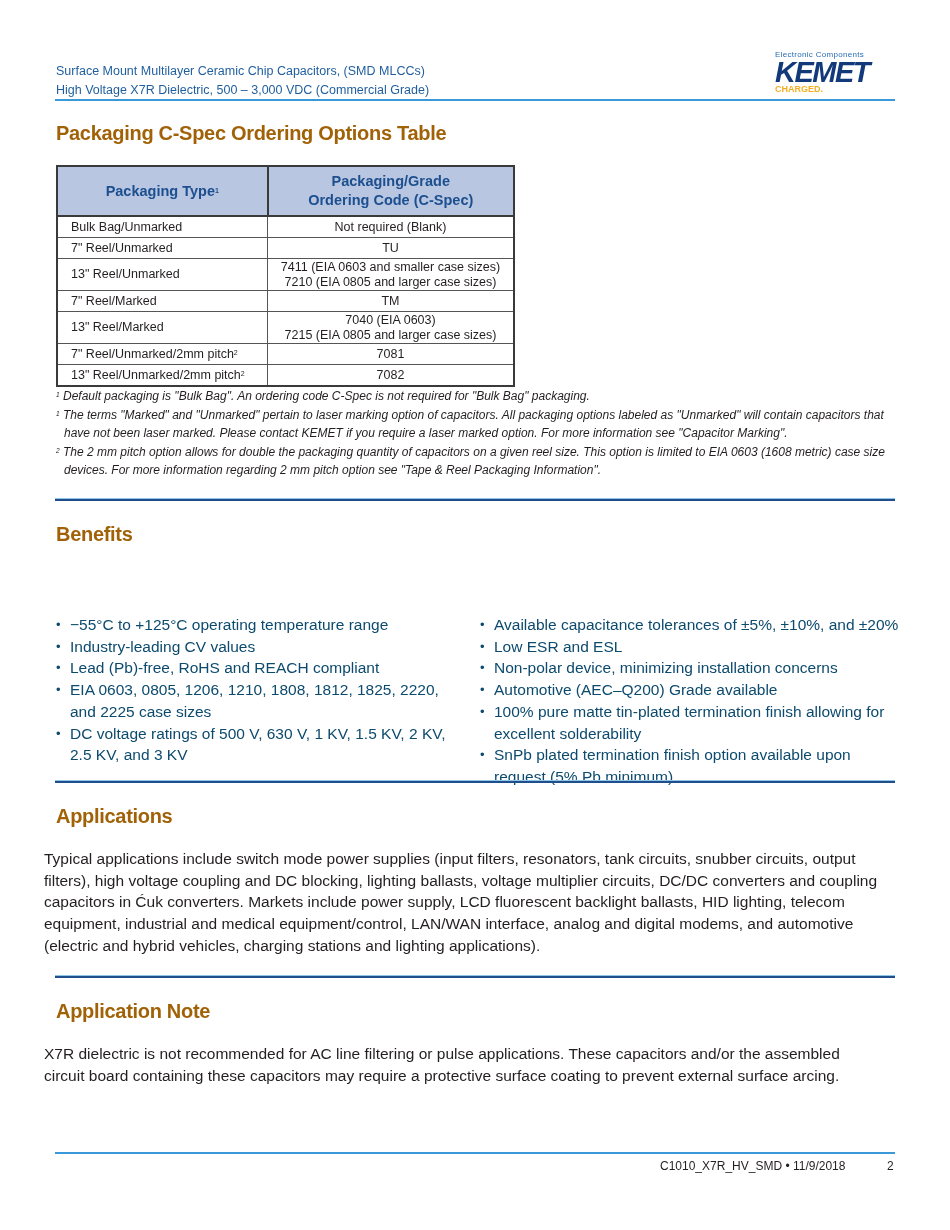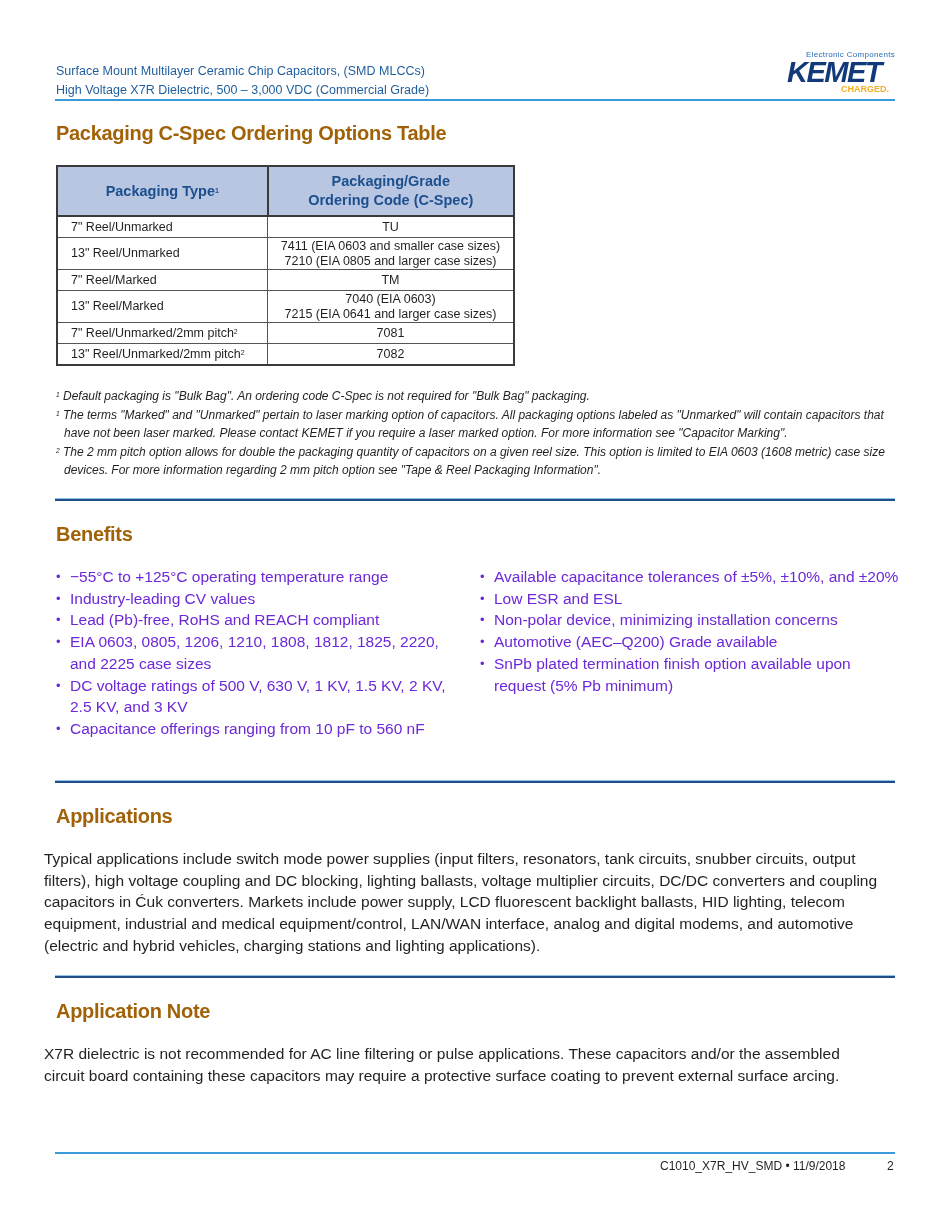--- a/index.html
+++ b/index.html
@@ -4,21 +4,21 @@
 <style>
   html, body { margin: 0; padding: 0; background: #ffffff; }
   body { width: 950px; height: 1230px; position: relative; font-family: "Liberation Sans", sans-serif; color: #231f20; overflow: hidden; }
   .abs { position: absolute; }
 
   .hdr-line { font-family: "Liberation Sans", sans-serif; font-size: 12.5px; color: #1f5e9e; letter-spacing: 0; }
   .hdr1 { left: 56px; top: 64px; }
   .hdr2 { left: 56px; top: 83px; }
   .hdr-rule { left: 55px; top: 99px; width: 840px; height: 2px; background: #3a9ad9; }
 
-  .logo { left: 775px; top: 50px; width: 120px; text-align: right; }
+  .logo { left: 775px; top: 50px; width: 120px; text-align: left; }
   .logo-tag { font-size: 8px; color: #2a6db5; letter-spacing: 0.3px; }
   .logo-main { font-family: "Liberation Sans", sans-serif; font-weight: bold; font-style: italic; font-size: 29px; color: #123a7a; line-height: 26px; letter-spacing: -1.5px; margin-right: 14px; }
   .logo-charged { font-size: 9px; font-weight: bold; color: #f4b024; margin-top: -1px; margin-right: 6px; }
 
   .h2 { font-family: "Liberation Sans", sans-serif; font-weight: bold; color: #a16207; font-size: 20px; letter-spacing: -0.3px; }
   .title { left: 56px; top: 122px; }
 
   table.spec { position: absolute; left: 56px; top: 165px; width: 459px; border-collapse: collapse; font-size: 12.5px; }
   table.spec th { background: #b8c6e2; color: #1c4f8e; font-weight: bold; font-size: 14.5px; border: 2px solid #3a3a3a; height: 46px; line-height: 19px; text-align: center; }
   table.spec td { border: 1px solid #555; padding: 0 0 0 13px; color: #231f20; line-height: 16px; }
@@ -29,21 +29,21 @@
   table.spec th:first-child, table.spec td:first-child { width: 196px; }
   sup { font-size: 7px; vertical-align: top; position: relative; top: -1px; }
 
   .notes { left: 56px; top: 387px; width: 850px; font-size: 12px; font-style: italic; color: #231f20; line-height: 18.5px; }
   .notes .n { padding-left: 8px; text-indent: -8px; }
   .notes sup { font-size: 6.5px; }
 
   .rule { left: 55px; width: 840px; height: 2px; background: #1f4e8a; border-top: 1px solid #8ec5e9; }
 
   .sec-title { left: 56px; }
-  .bl { font-size: 15.5px; line-height: 21.7px; color: #6d28d9; }
+  .bl { font-size: 15.5px; line-height: 21.7px; color: #0c4a6e; margin-top: 48px; }
   .bl ul { list-style: none; margin: 0; padding: 0; }
   .bl li { position: relative; padding-left: 14px; }
   .bl li::before { content: "•"; position: absolute; left: 0; top: 0; font-size: 13px; }
   .colA { left: 56px; top: 566px; width: 410px; }
   .colB { left: 480px; top: 566px; width: 420px; }
 
   .para { left: 44px; width: 840px; font-size: 15.5px; line-height: 21.7px; color: #231f20; }
 
   .ftr-rule { left: 55px; top: 1152px; width: 840px; height: 2px; background: #3a9ad9; }
   .ftr { font-size: 12px; color: #231f20; line-height: 16.5px; }
@@ -68,20 +68,26 @@
 
 <table class="spec">
   <thead>
     <tr>
       <th><span>Packaging Type</span><sup>1</sup></th>
       <th><span>Packaging/Grade</span><br><span>Ordering Code (C-Spec)</span></th>
     </tr>
   </thead>
   <tbody id="spec-body">
       <tr class="r1">
+        <td><span>Bulk Bag/Unmarked</span></td>
+        <td class="c">
+          <div>Not required (Blank)</div>
+        </td>
+      </tr>
+      <tr class="r1">
         <td><span>7" Reel/Unmarked</span></td>
         <td class="c">
           <div>TU</div>
         </td>
       </tr>
       <tr class="r2">
         <td><span>13" Reel/Unmarked</span></td>
         <td class="c">
           <div>7411 (EIA 0603 and smaller case sizes)</div>
           <div>7210 (EIA 0805 and larger case sizes)</div>
@@ -90,21 +96,21 @@
       <tr class="r1">
         <td><span>7" Reel/Marked</span></td>
         <td class="c">
           <div>TM</div>
         </td>
       </tr>
       <tr class="r2">
         <td><span>13" Reel/Marked</span></td>
         <td class="c">
           <div>7040 (EIA 0603)</div>
-          <div>7215 (EIA 0641 and larger case sizes)</div>
+          <div>7215 (EIA 0805 and larger case sizes)</div>
         </td>
       </tr>
       <tr class="r1">
         <td><span>7" Reel/Unmarked/2mm pitch</span><sup>2</sup></td>
         <td class="c">
           <div>7081</div>
         </td>
       </tr>
       <tr class="r1">
         <td><span>13" Reel/Unmarked/2mm pitch</span><sup>2</sup></td>
@@ -124,29 +130,29 @@
 <div class="abs rule" style="top:498px"></div>
 
 <div class="abs h2 sec-title" style="top:523px">Benefits</div>
 <div class="abs bl colA">
     <ul id="benA">
       <li>−55°C to +125°C operating temperature range</li>
       <li>Industry-leading CV values</li>
       <li>Lead (Pb)-free, RoHS and REACH compliant</li>
       <li>EIA 0603, 0805, 1206, 1210, 1808, 1812, 1825, 2220, and 2225 case sizes</li>
       <li>DC voltage ratings of 500 V, 630 V, 1 KV, 1.5 KV, 2 KV, 2.5 KV, and 3 KV</li>
-      <li>Capacitance offerings ranging from 10 pF to 560 nF</li>
     </ul>
   </div>
 <div class="abs bl colB">
     <ul id="benB">
       <li>Available capacitance tolerances of ±5%, ±10%, and ±20%</li>
       <li>Low ESR and ESL</li>
       <li>Non-polar device, minimizing installation concerns</li>
       <li>Automotive (AEC–Q200) Grade available</li>
+      <li>100% pure matte tin-plated termination finish allowing for excellent solderability</li>
       <li>SnPb plated termination finish option available upon request (5% Pb minimum)</li>
     </ul>
   </div>
 
 <div class="abs rule" style="top:780px"></div>
 
 <div class="abs h2 sec-title" style="top:805px">Applications</div>
 <div class="abs para" style="top:848px">Typical applications include switch mode power supplies (input filters, resonators, tank circuits, snubber circuits, output filters), high voltage coupling and DC blocking, lighting ballasts, voltage multiplier circuits, DC/DC converters and coupling capacitors in Ćuk converters. Markets include power supply, LCD fluorescent backlight ballasts, HID lighting, telecom equipment, industrial and medical equipment/control, LAN/WAN interface, analog and digital modems, and automotive (electric and hybrid vehicles, charging stations and lighting applications).</div>
 
 <div class="abs rule" style="top:975px"></div>

